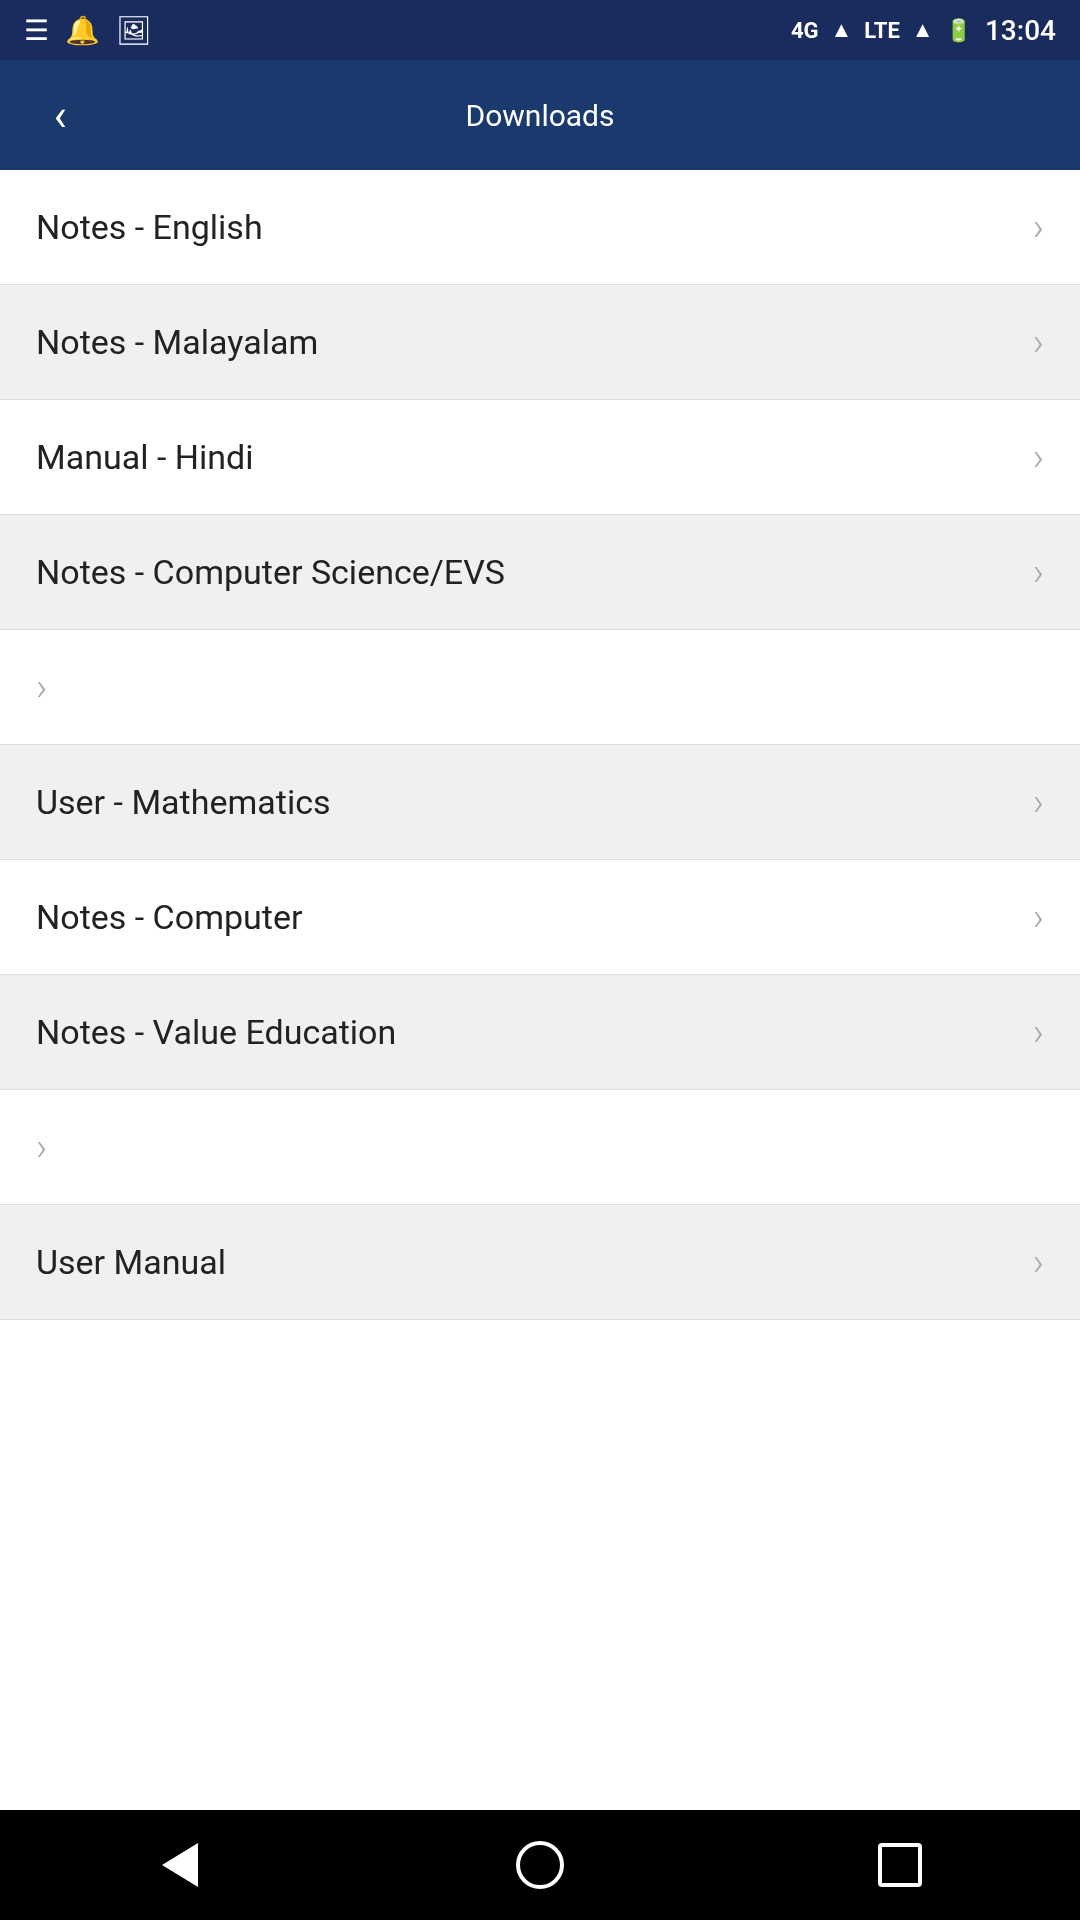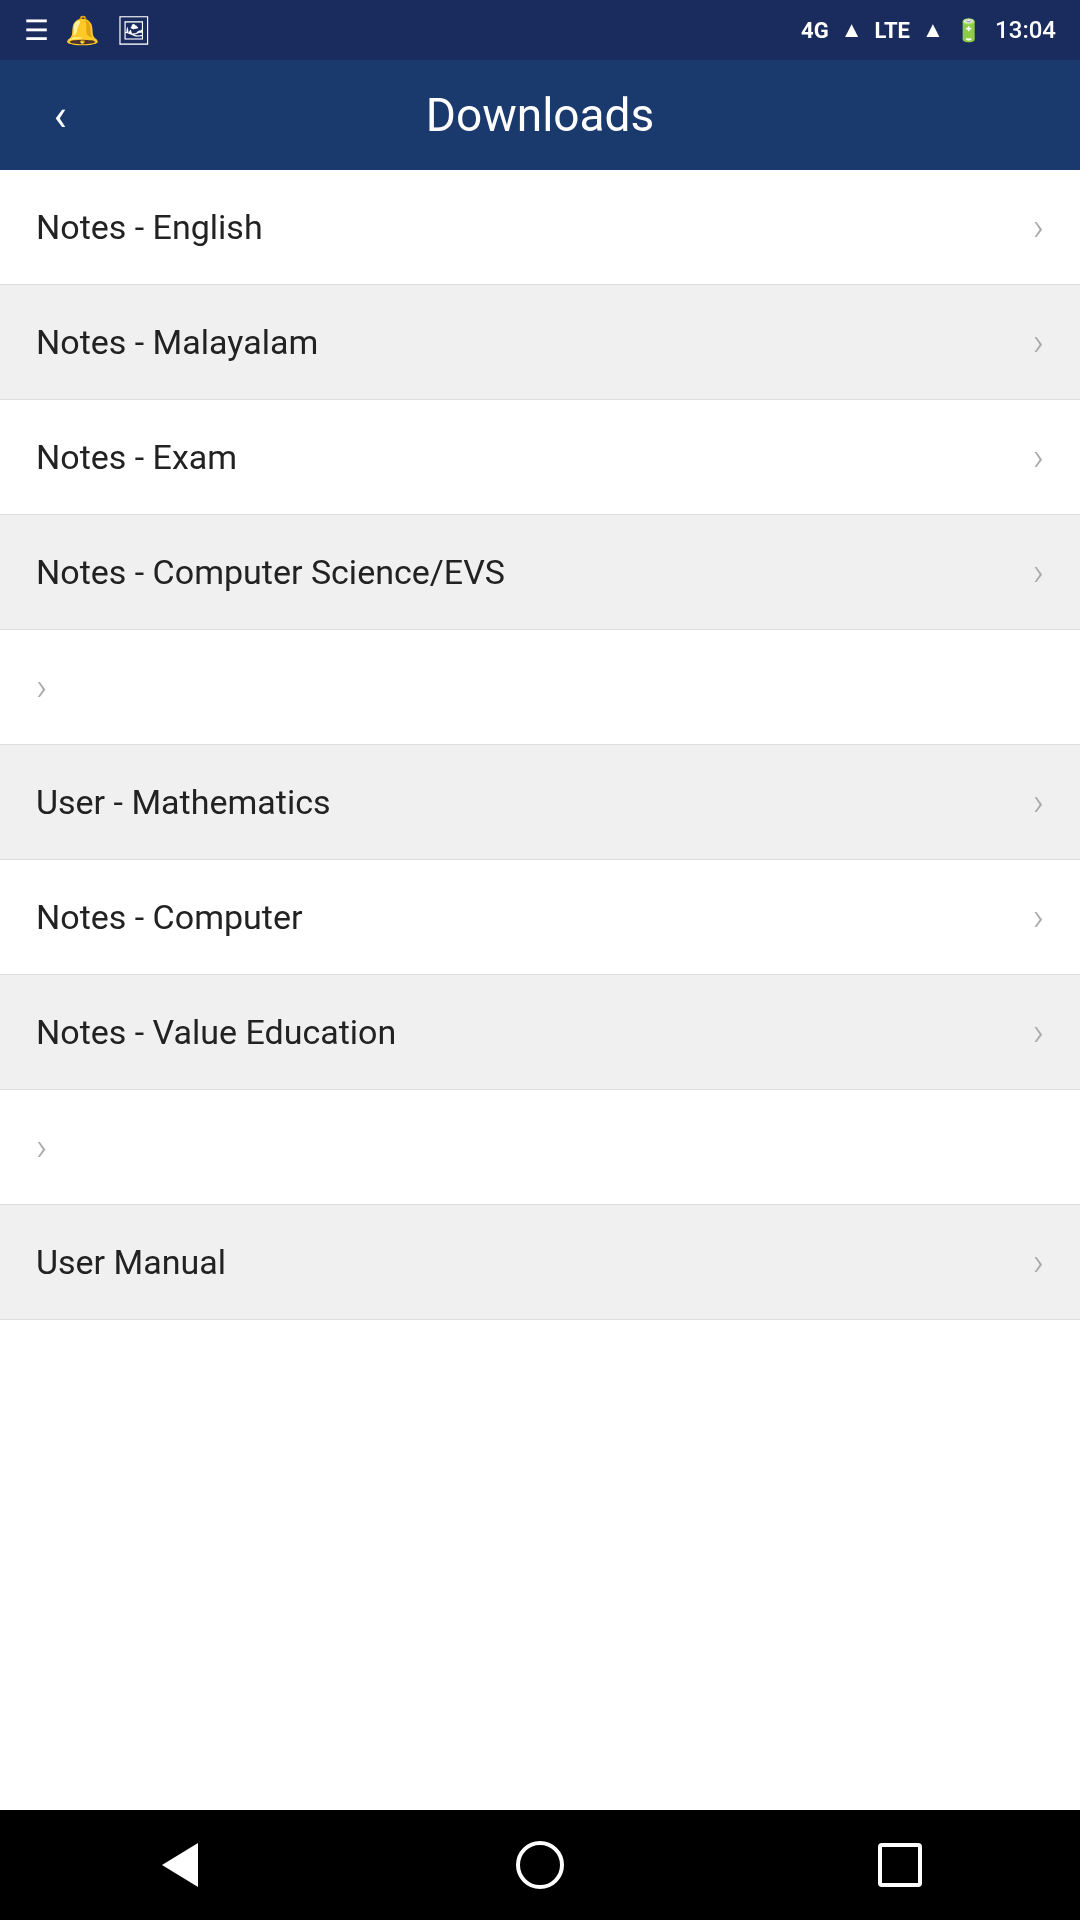--- a/index.html
+++ b/index.html
@@ -43,21 +43,21 @@
       gap: 12px;
     }
 
     .status-icon {
       color: #fff;
       font-size: 28px;
     }
 
     .status-time {
       color: #fff;
-      font-size: 24px;
+      font-size: 28px;
       font-weight: 500;
     }
 
     .status-text {
       color: #fff;
       font-size: 22px;
       font-weight: bold;
     }
 
     
@@ -78,21 +78,21 @@
       cursor: pointer;
       width: 60px;
       height: 60px;
       display: flex;
       align-items: center;
       justify-content: center;
     }
 
     .header-title {
       color: #fff;
-      font-size: 46px;
+      font-size: 30px;
       font-weight: 400;
       position: absolute;
       left: 50%;
       transform: translateX(-50%);
     }
 
     
     .list-container {
       flex: 1;
       background: #fff;
@@ -204,21 +204,21 @@
 <div class="list-container">
 <div class="list-item">
       <span class="list-item-label">Notes - English</span>
       <span class="chevron-icon">›</span>
     </div>
     <div class="list-item">
       <span class="list-item-label">Notes - Malayalam</span>
       <span class="chevron-icon">›</span>
     </div>
     <div class="list-item">
-      <span class="list-item-label">Notes - Exam</span>
+      <span class="list-item-label">Manual - Hindi</span>
       <span class="chevron-icon">›</span>
     </div>
     <div class="list-item">
       <span class="list-item-label">Notes - Computer Science/EVS</span>
       <span class="chevron-icon">›</span>
     </div>
     <div class="list-item">
       <span class="chevron-icon">›</span>
     </div>
     <div class="list-item">

